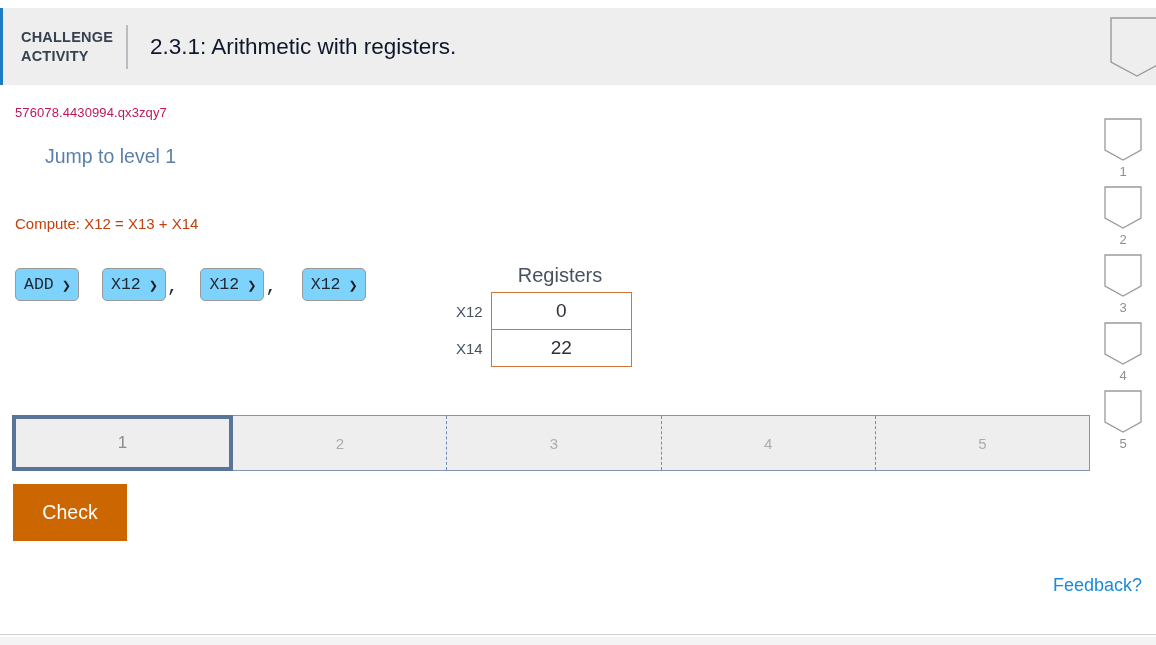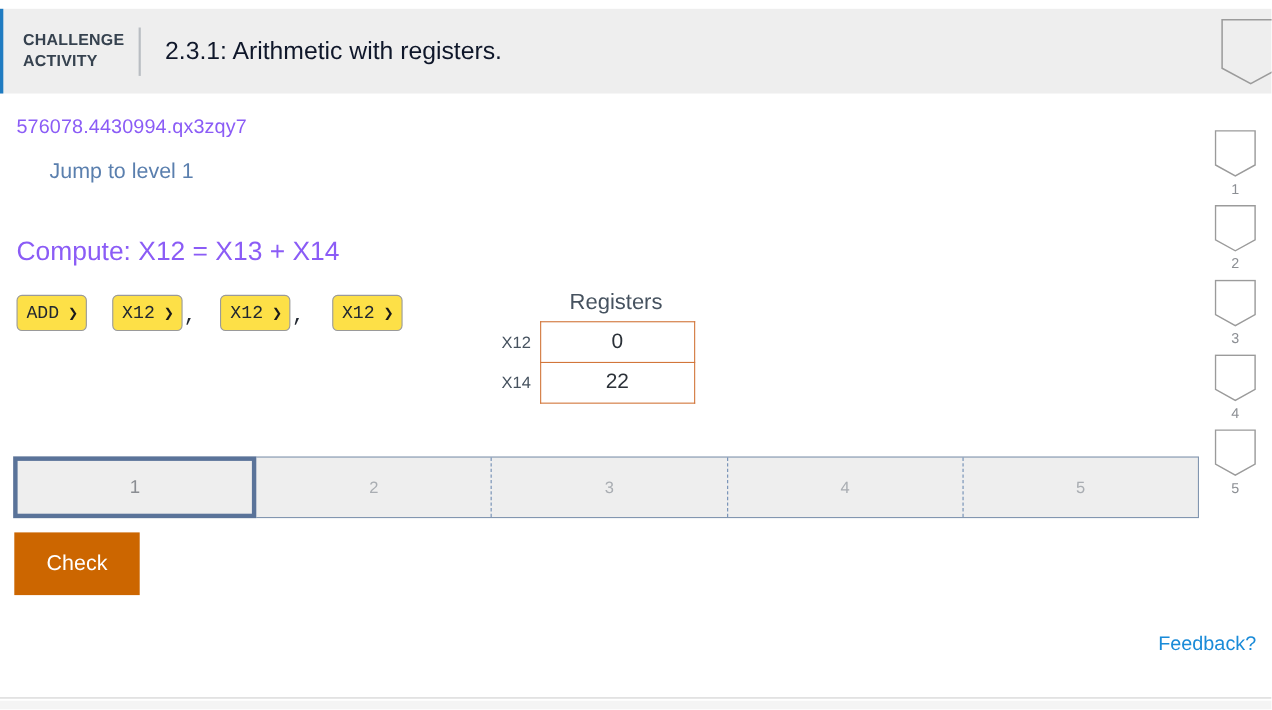--- a/index.html
+++ b/index.html
@@ -78,55 +78,55 @@
     font-size: 13px;
     color: #8c8f94;
     margin-top: 2px;
   }
 
   
   .activity-id {
     position: absolute;
     left: 15px;
     top: 105px;
-    font-size: 18px;
-    color: #8b5cf6;
+    font-size: 13px;
+    color: #be185d;
     letter-spacing: 0.1px;
   }
   .jump-link {
     position: absolute;
     left: 45px;
     top: 145px;
     font-size: 19.5px;
     color: #5a7fae;
     cursor: pointer;
   }
   .compute-line {
     position: absolute;
     left: 15px;
     top: 215px;
-    font-size: 24px;
-    color: #8b5cf6;
+    font-size: 15px;
+    color: #c2410c;
   }
 
   
   .instr-row {
     position: absolute;
     left: 15px;
     top: 268px;
     display: flex;
     align-items: center;
   }
   .dd {
     appearance: none;
     -webkit-appearance: none;
     -moz-appearance: none;
     border: 1px solid #9a9a9a;
     border-radius: 5px;
-    background: #fde047;
+    background: #7dd3fc;
     font-family: "Liberation Mono", monospace;
     font-size: 16.5px;
     color: #222831;
     padding: 3px 24px 3px 8px;
     line-height: 20px;
     height: 33px;
     box-sizing: border-box;
     cursor: pointer;
   }
   .dd-box {

